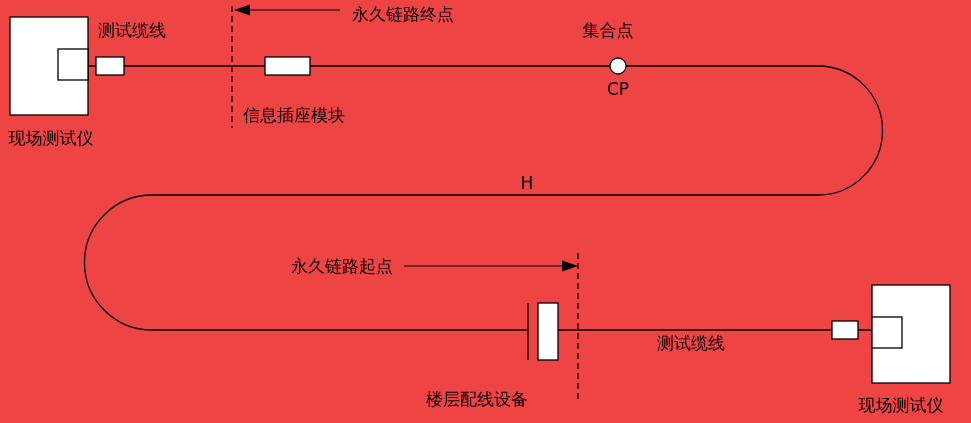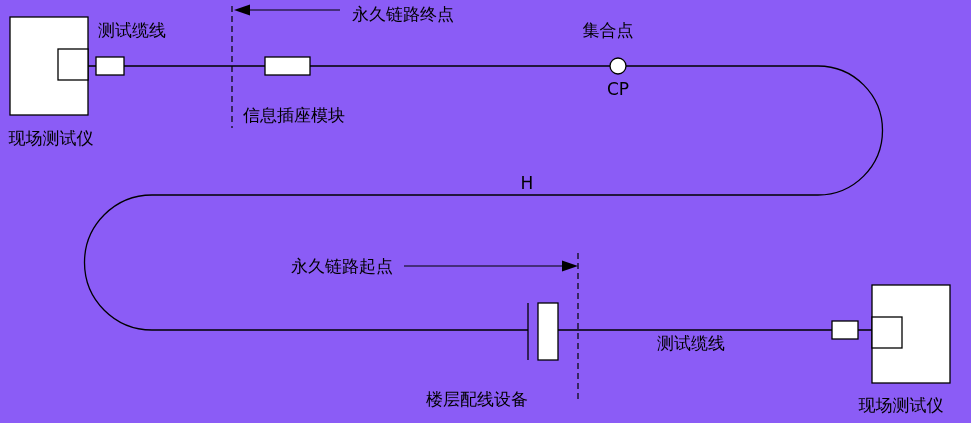--- a/index.html
+++ b/index.html
@@ -4,21 +4,21 @@
 <style>
   html, body {
     margin: 0;
     padding: 0;
     background: #ffffff;
   }
   .stage {
     position: relative;
     width: 971px;
     height: 423px;
-    background: #8b5cf6;
+    background: #ef4444;
     font-family: "DejaVu Sans", "Liberation Sans", sans-serif;
   }
   svg {
     display: block;
     width: 971px;
     height: 423px;
   }
   .wire {
     fill: none;
     stroke: #000000;

